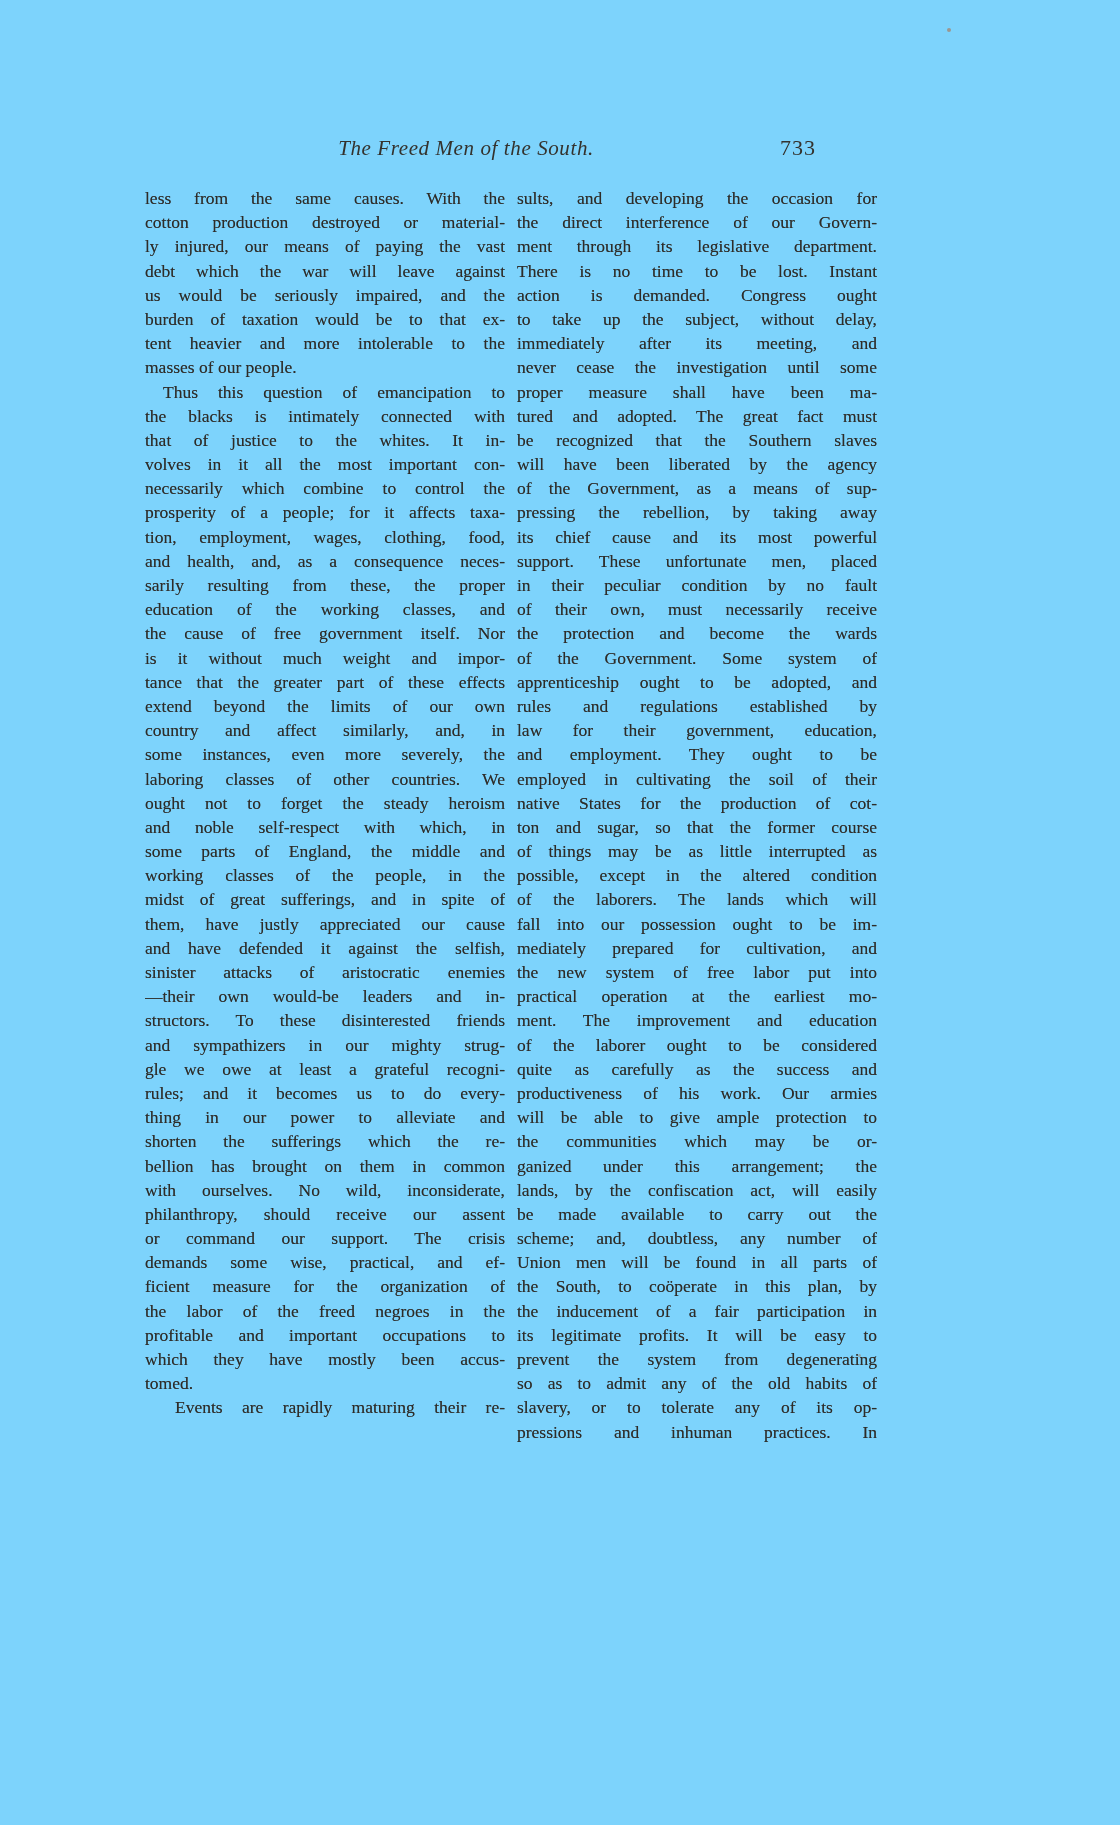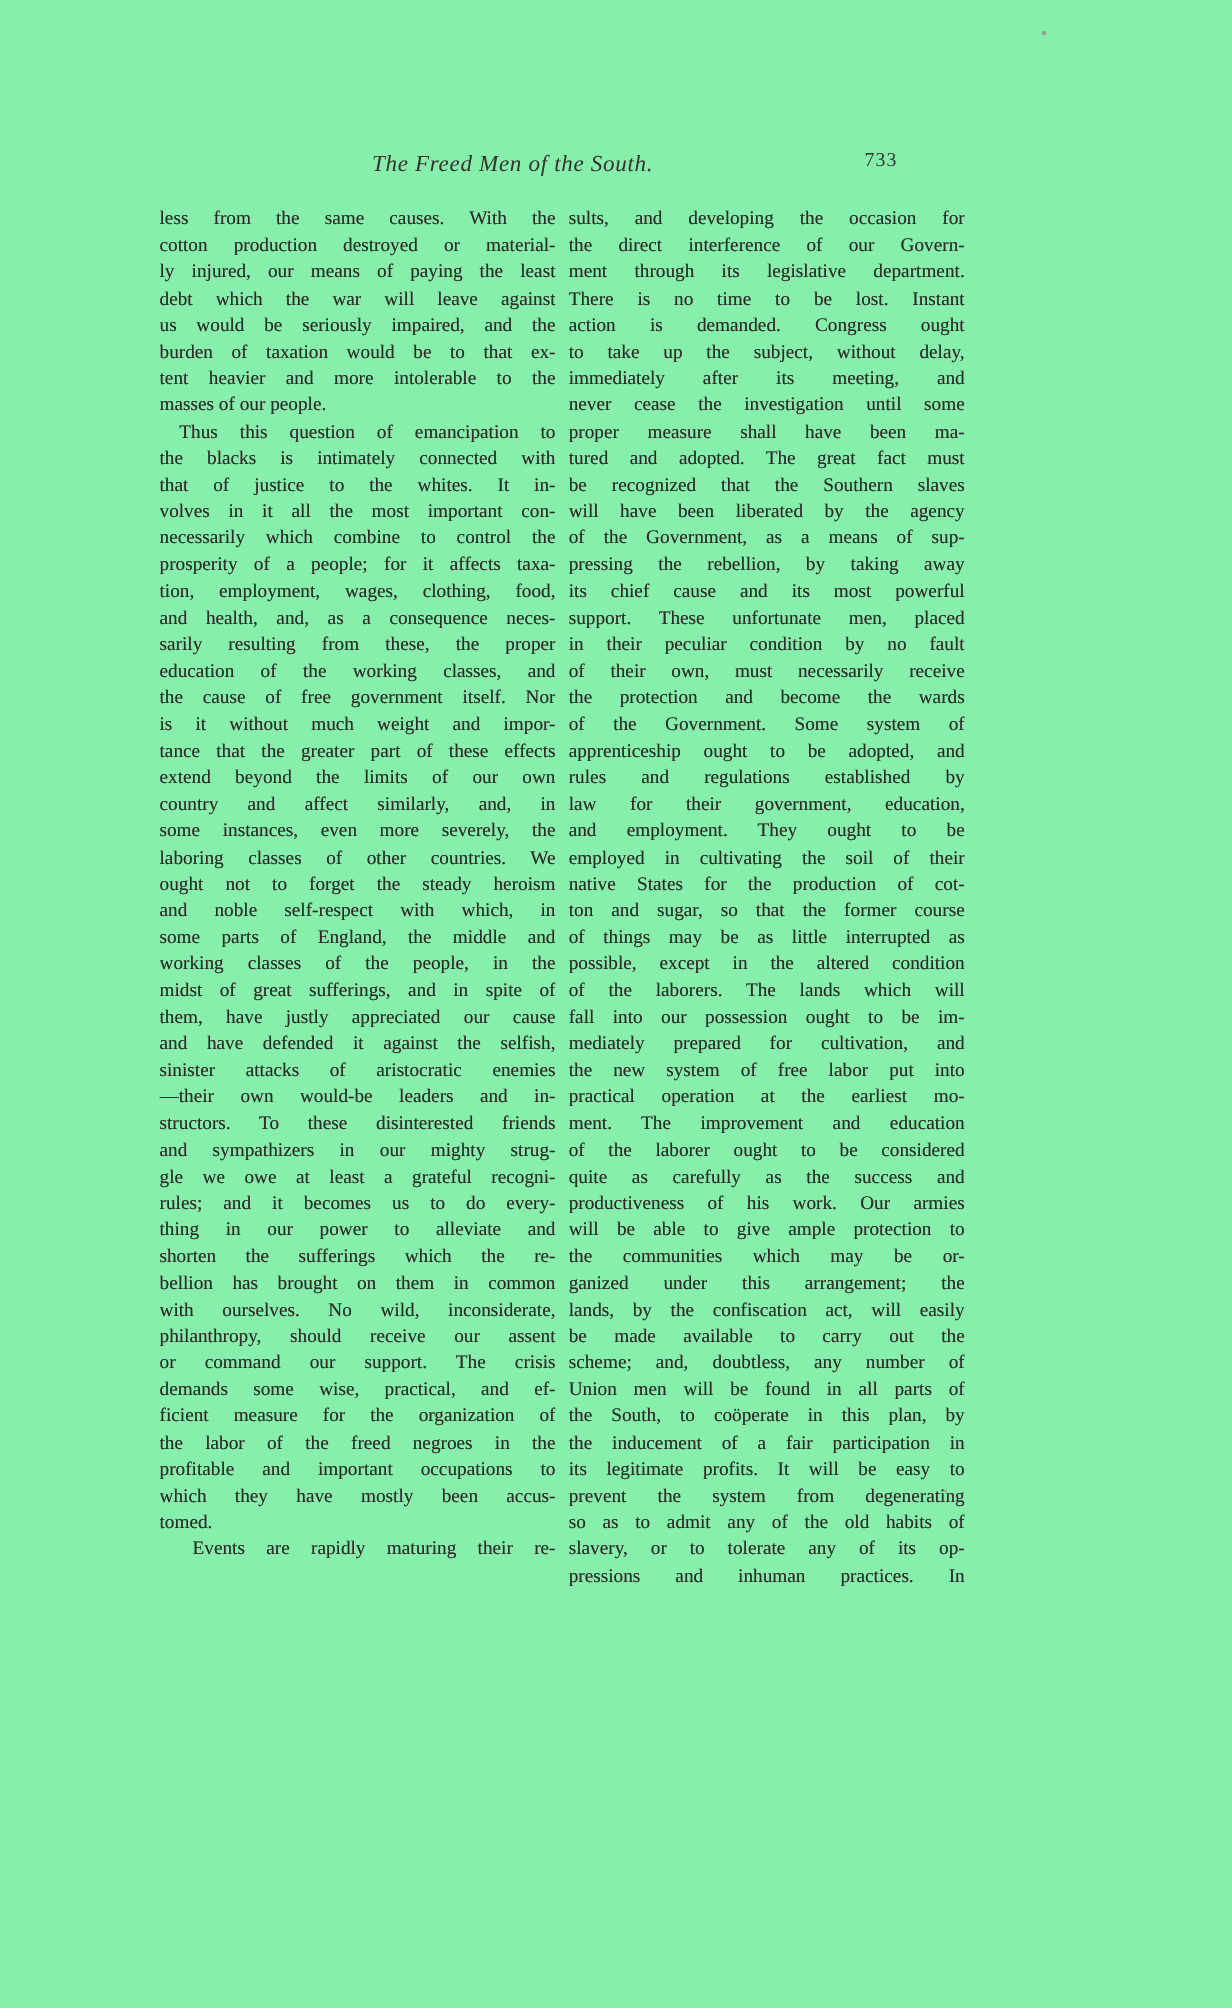--- a/index.html
+++ b/index.html
@@ -1,20 +1,20 @@
 <!DOCTYPE html>
 <html><head>
 <meta charset="utf-8">
 <style>
   html, body { margin: 0; padding: 0; background: #e9e8e4; }
   .page {
     position: relative;
     width: 1120px;
     height: 1825px;
-    background: #86efac;
+    background: #7dd3fc;
     font-family: "Liberation Serif", serif;
     color: #2e2c28;
     overflow: hidden;
   }
   .running-head {
     position: absolute;
     left: 100px;
     top: 136px;
     width: 732px;
     height: 30px;
@@ -23,21 +23,21 @@
     text-align: center;
     font-style: italic;
     font-size: 21px;
     letter-spacing: 0.6px;
     color: #34322d;
   }
   .running-head .page-number {
     position: absolute;
     right: 16px;
     top: -1px;
-    font-size: 18px;
+    font-size: 22px;
     letter-spacing: 1px;
     color: #34322d;
   }
   .columns {
     position: absolute;
     left: 100px;
     top: 186px;
     display: flex;
     gap: 12px;
     margin-left: 45px;
@@ -71,21 +71,21 @@
 
   <div class="running-head">
     <div class="title">The Freed Men of the South.</div>
     <div class="page-number">733</div>
   </div>
 
   <div class="columns">
     <div class="col">
         <div class="line">less from the same causes.  With the</div>
         <div class="line">cotton production destroyed or material-</div>
-        <div class="line">ly injured, our means of paying the least</div>
+        <div class="line">ly injured, our means of paying the vast</div>
         <div class="line">debt which the war will leave against</div>
         <div class="line">us would be seriously impaired, and the</div>
         <div class="line">burden of taxation would be to that ex-</div>
         <div class="line">tent heavier and more intolerable to the</div>
         <div class="line line-end">masses of our people.</div>
         <div class="line indent-1">Thus this question of emancipation to</div>
         <div class="line">the blacks is intimately connected with</div>
         <div class="line">that of justice to the whites.  It in-</div>
         <div class="line">volves in it all the most important con-</div>
         <div class="line">necessarily which combine to control the</div>

